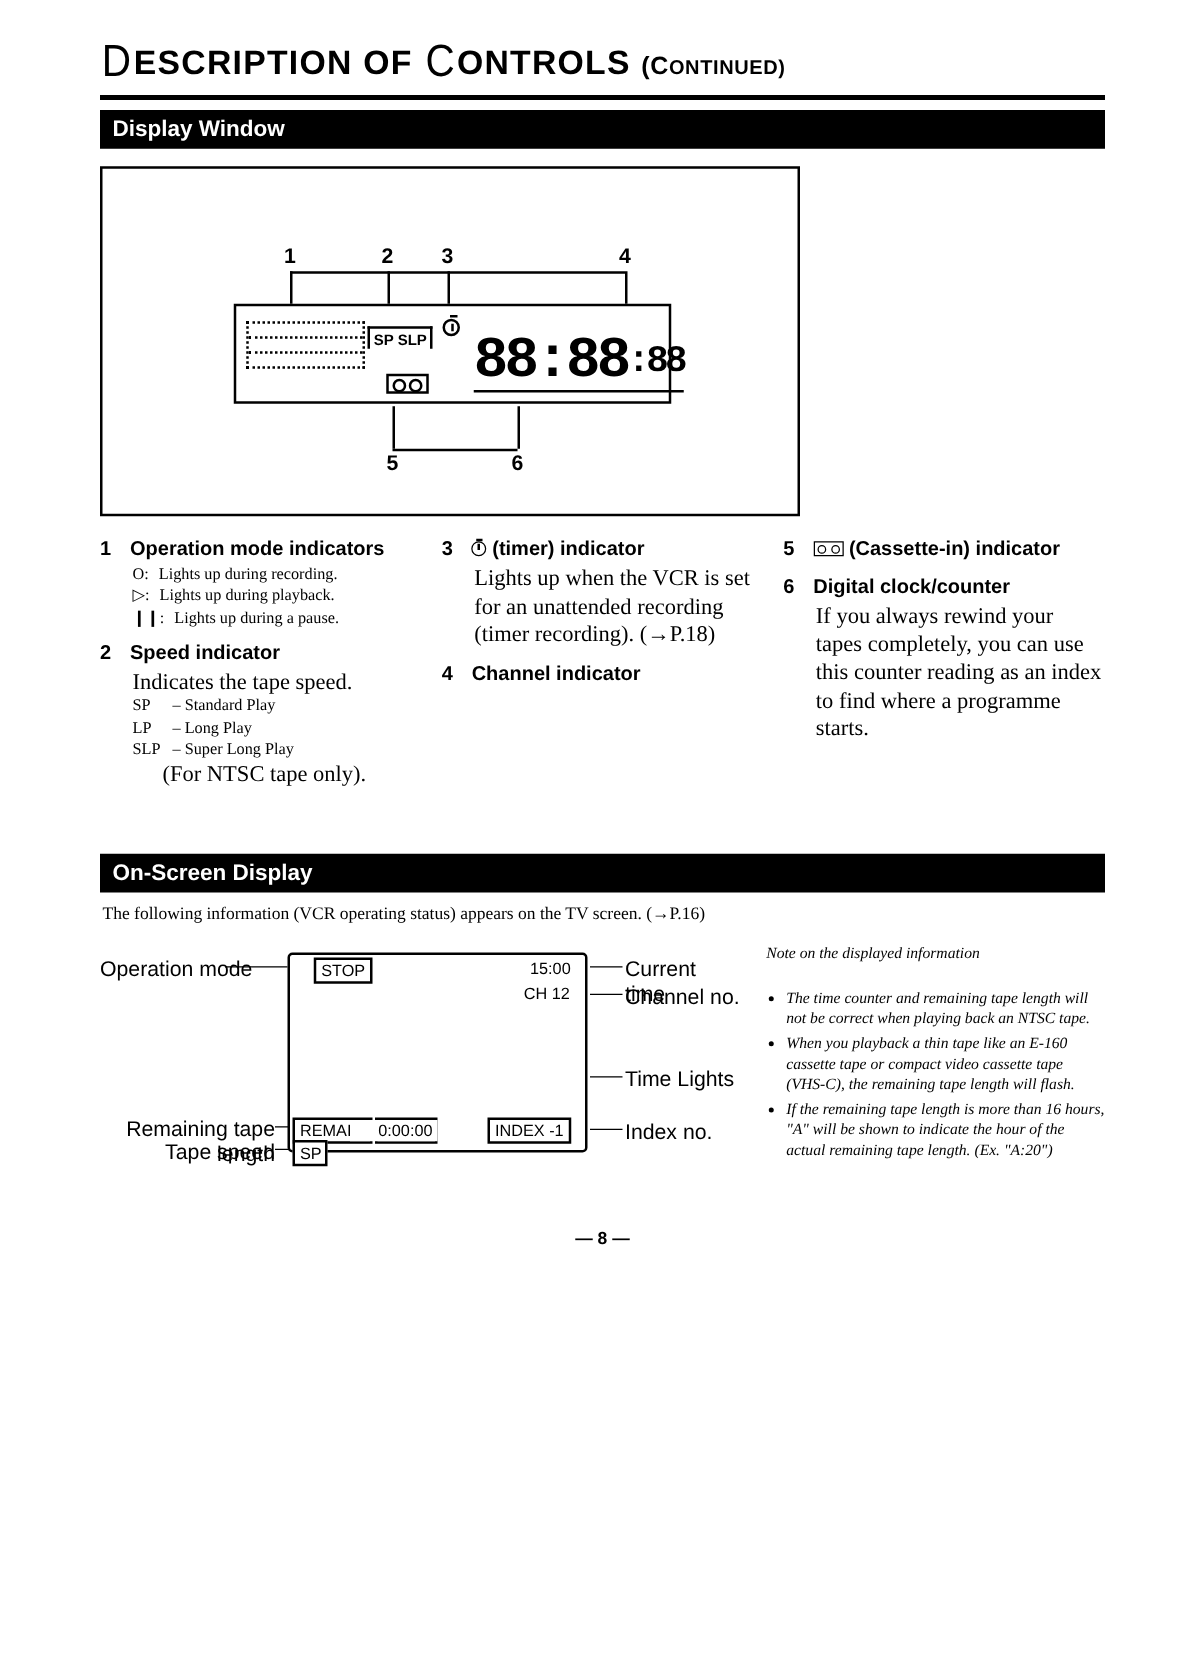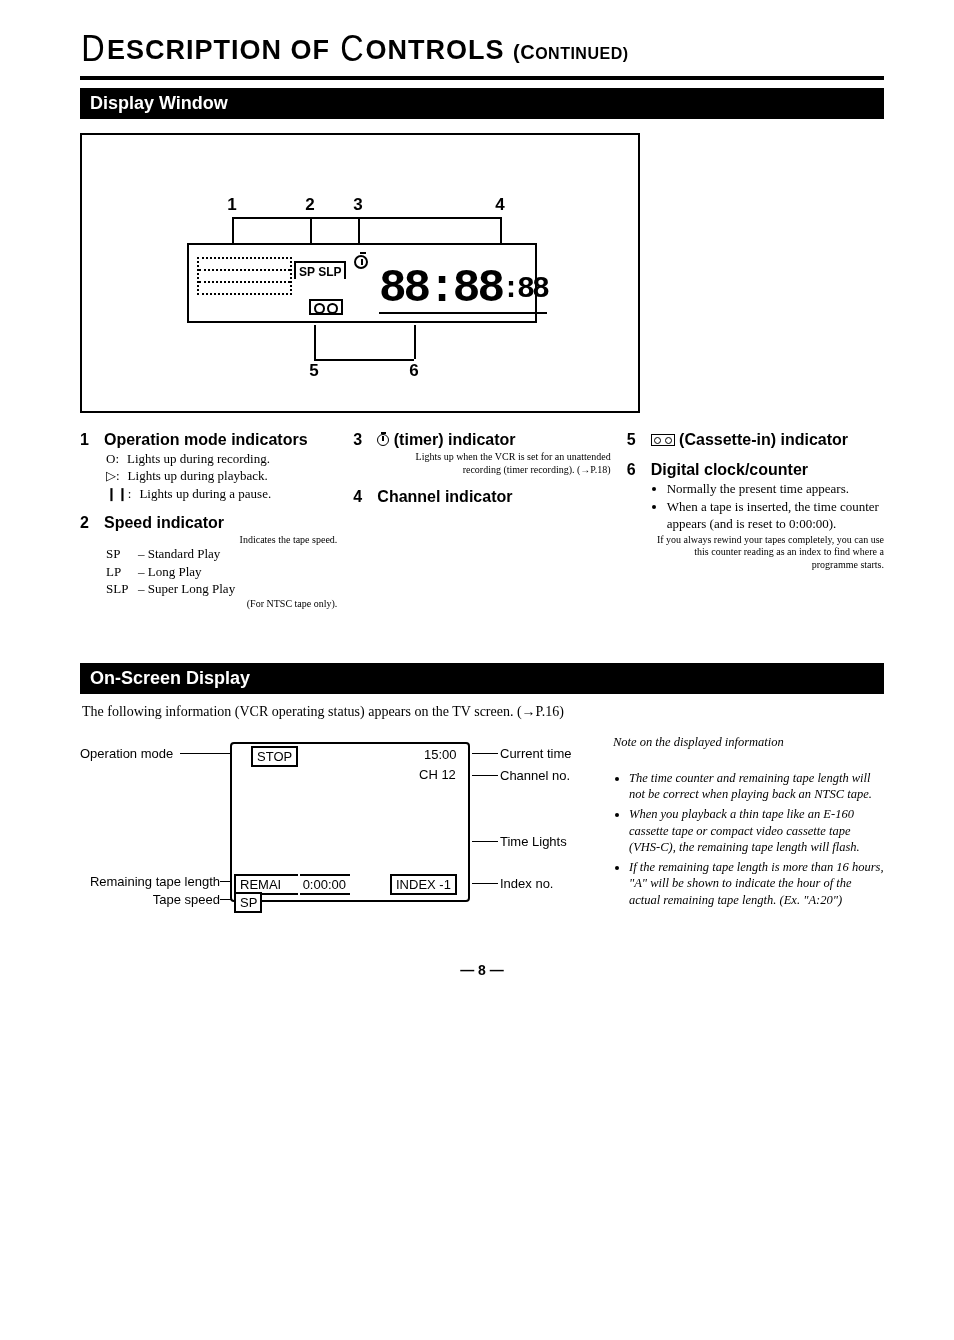--- a/index.html
+++ b/index.html
@@ -110,21 +110,21 @@
   .cols { display:flex; gap:16px; }
   .col { flex:1; }
   .item { margin-bottom: 12px; }
   .item h3 {
     font-family: Arial, Helvetica, sans-serif;
     font-weight:700; font-size:16px;
     margin-bottom:2px;
     display:flex; gap:10px;
   }
   .item h3 .num { width:14px; }
-  .item .body { font-size:10px; padding-left:26px; line-height:1.25;text-align:right; }
+  .item .body { font-size:18px; padding-left:26px; line-height:1.25; }
   .bullet-list { list-style:none; padding-left:26px; font-size:13px; line-height:1.25; }
   .bullet-list li { display:flex; gap:8px; margin-bottom:1px; }
   .bullet-list li .b { min-width:10px; }
   .disc-list { list-style:disc; padding-left:40px; font-size:13px; line-height:1.25; }
   .disc-list li { margin-bottom:2px; }
 
   .inline-timer {
     display:inline-block; width:12px; height:12px; border:1.5px solid #000; border-radius:50%;
     position:relative; vertical-align:-1px;
   }
@@ -146,21 +146,21 @@
     font-family: Arial, Helvetica, sans-serif; font-size:13px;
   }
   .tv-box {
     position:absolute; left:150px; top:8px; width:240px; height:160px;
     border:2px solid #000; border-radius:4px;
   }
   .tvcell {
     position:absolute; border:2px solid #000; font-family: Arial, Helvetica, sans-serif;
     font-size:13px; line-height:1; padding:2px 4px; background:#fff;
   }
-  .label { position:absolute; font-size:13px; }
+  .label { position:absolute; font-size:17px; }
   .lead { position:absolute; background:#000; height:1px; }
   .osd-note { width:280px; font-size:12.5px; line-height:1.3; }
   .osd-note .hd { font-style:italic; margin-bottom:20px; }
   .osd-note ul { list-style:disc; padding-left:16px; font-style:italic; }
   .osd-note li { margin-bottom:4px; }
 
   .pgnum { text-align:center; font-family: Arial, Helvetica, sans-serif; font-weight:700; font-size:14px; margin-top:28px; }
 </style>
 </head>
 <body>
@@ -274,24 +274,20 @@
       <h3>
           <span class="num">5</span>
           <span><span class="inline-cassette"></span> <span>(Cassette-in) indicator</span></span>
         </h3>
     </div>
     <div class="item">
       <h3>
           <span class="num">6</span>
           <span>Digital clock/counter</span>
         </h3>
-      <ul class="disc-list">
-        <li>Normally the present time appears.</li>
-        <li>When a tape is inserted, the time counter appears (and is reset to 0:00:00).</li>
-      </ul>
       <div class="body">If you always rewind your tapes completely, you can use this counter reading as an index to find where a programme starts.</div>
     </div>
   </div>
 </div>
 
 <div class="section-bar" style="margin-top:40px">On-Screen Display</div>
 <div class="osd-intro">The following information (VCR operating status) appears on the TV screen. (→P.16)</div>
 
 <div class="osd-wrap">
   <div class="osd-diagram">

